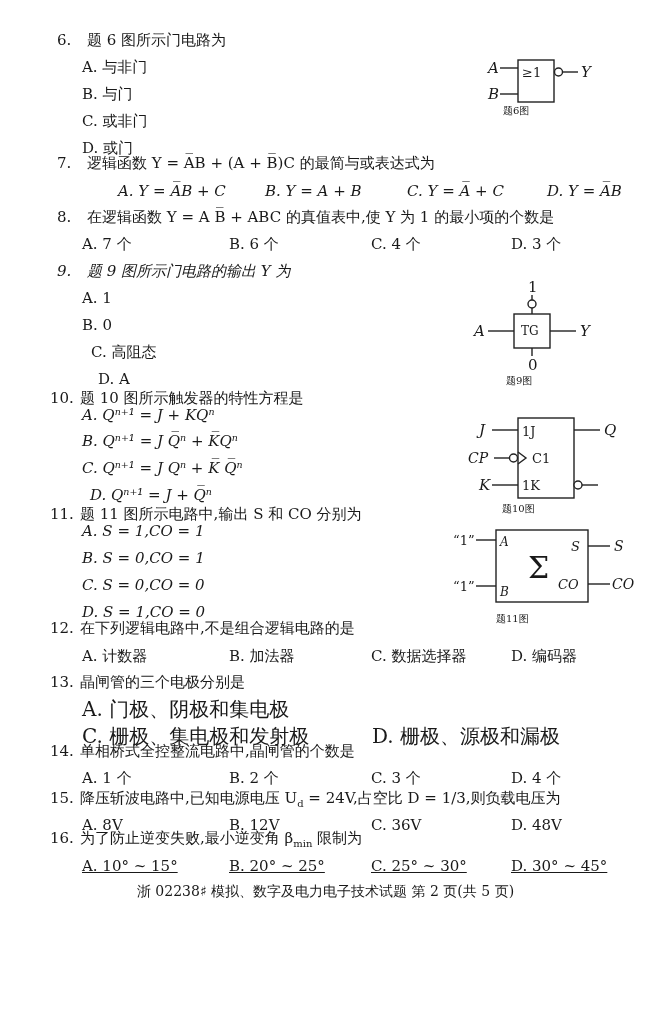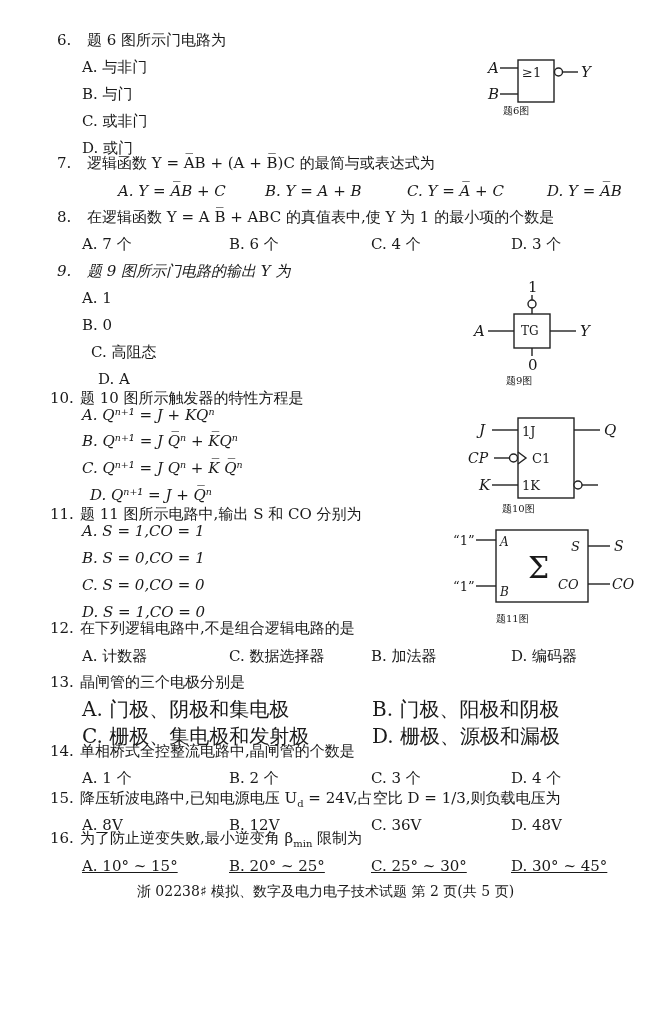--- a/index.html
+++ b/index.html
@@ -154,31 +154,30 @@
       <text x="160" y="65" font-size="14" class="it">CO</text>
     </svg>
   </div>
   <div class="figcap" style="left:496px;top:610px;">题11图</div>
 
   <div class="line qhead" style="left:50px;top:618px;">
     <span class="num">12.</span><span class="stem">在下列逻辑电路中,不是组合逻辑电路的是</span>
   </div>
   <div class="optrow" style="top:646px;">
     <span>A. 计数器</span>
+    <span>B. 加法器</span>
     <span>C. 数据选择器</span>
-    <span>B. 加法器</span>
     <span>D. 编码器</span>
   </div>
 
   <div class="line qhead" style="left:50px;top:672px;">
     <span class="num">13.</span><span class="stem">晶闸管的三个电极分别是</span>
   </div>
   <div class="optrow2" style="top:699px;">
     <span>A. 门极、阴极和集电极</span>
-    <span>B. 门极、阳极和阴极</span>
   </div>
   <div class="optrow2" style="top:726px;">
     <span>C. 栅极、集电极和发射极</span>
     <span>D. 栅极、源极和漏极</span>
   </div>
 
   <div class="line qhead" style="left:50px;top:741px;">
     <span class="num">14.</span><span class="stem">单相桥式全控整流电路中,晶闸管的个数是</span>
   </div>
   <div class="optrow" style="top:768px;">

